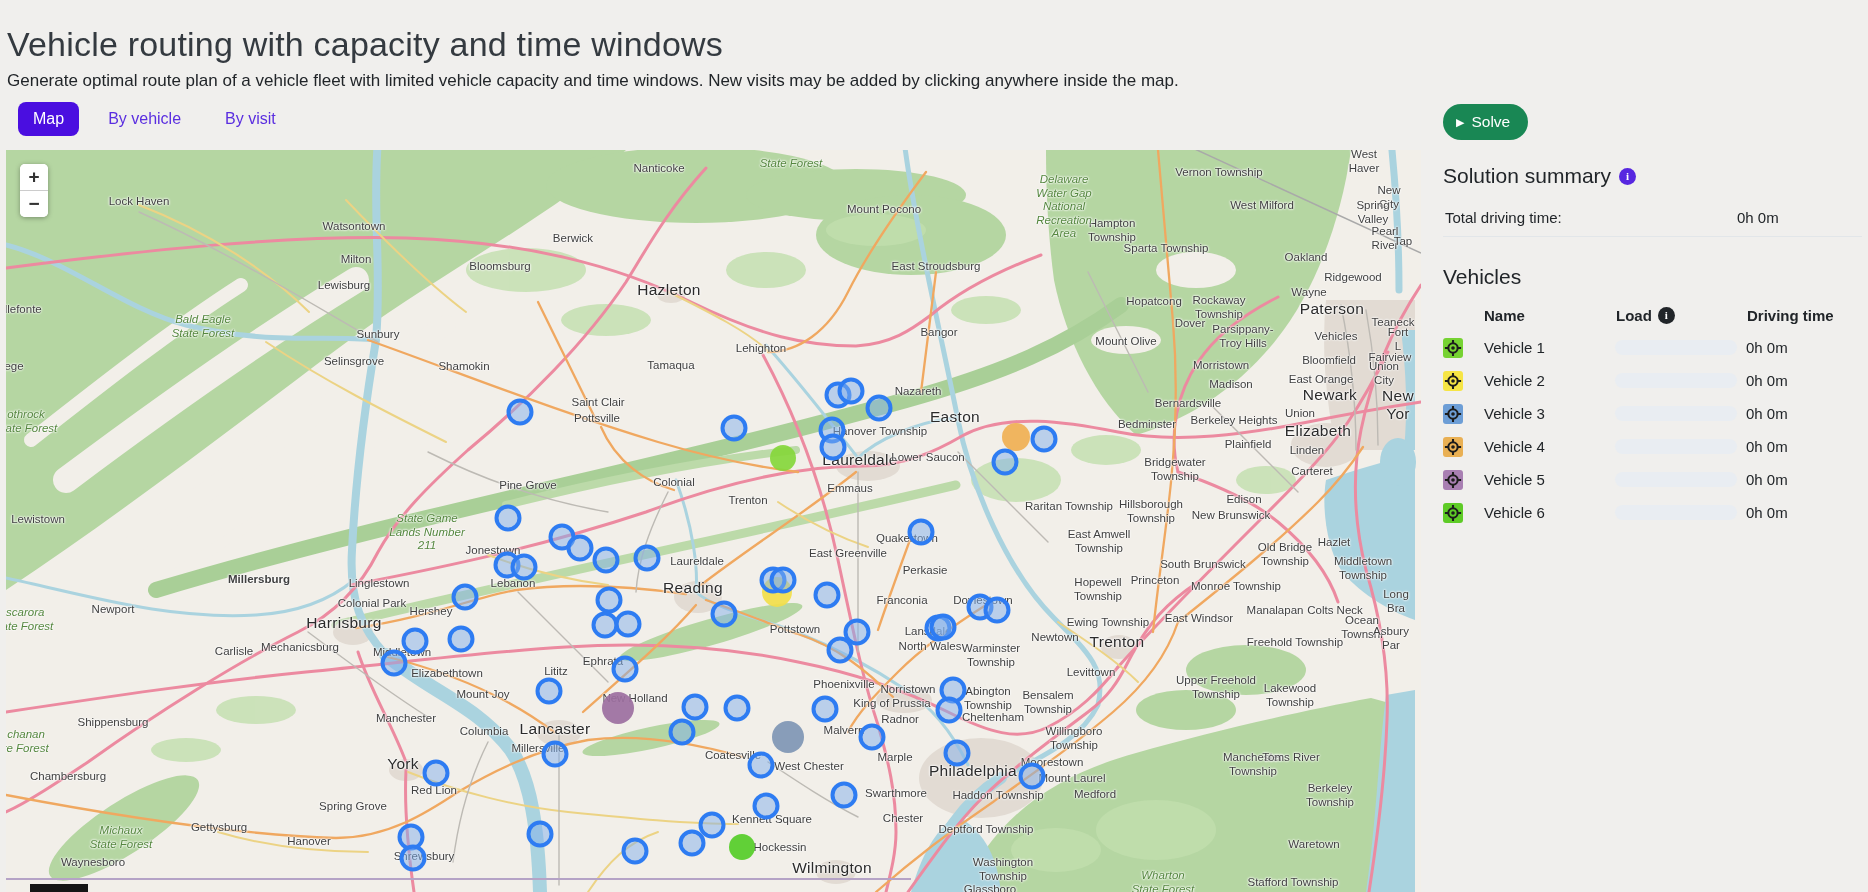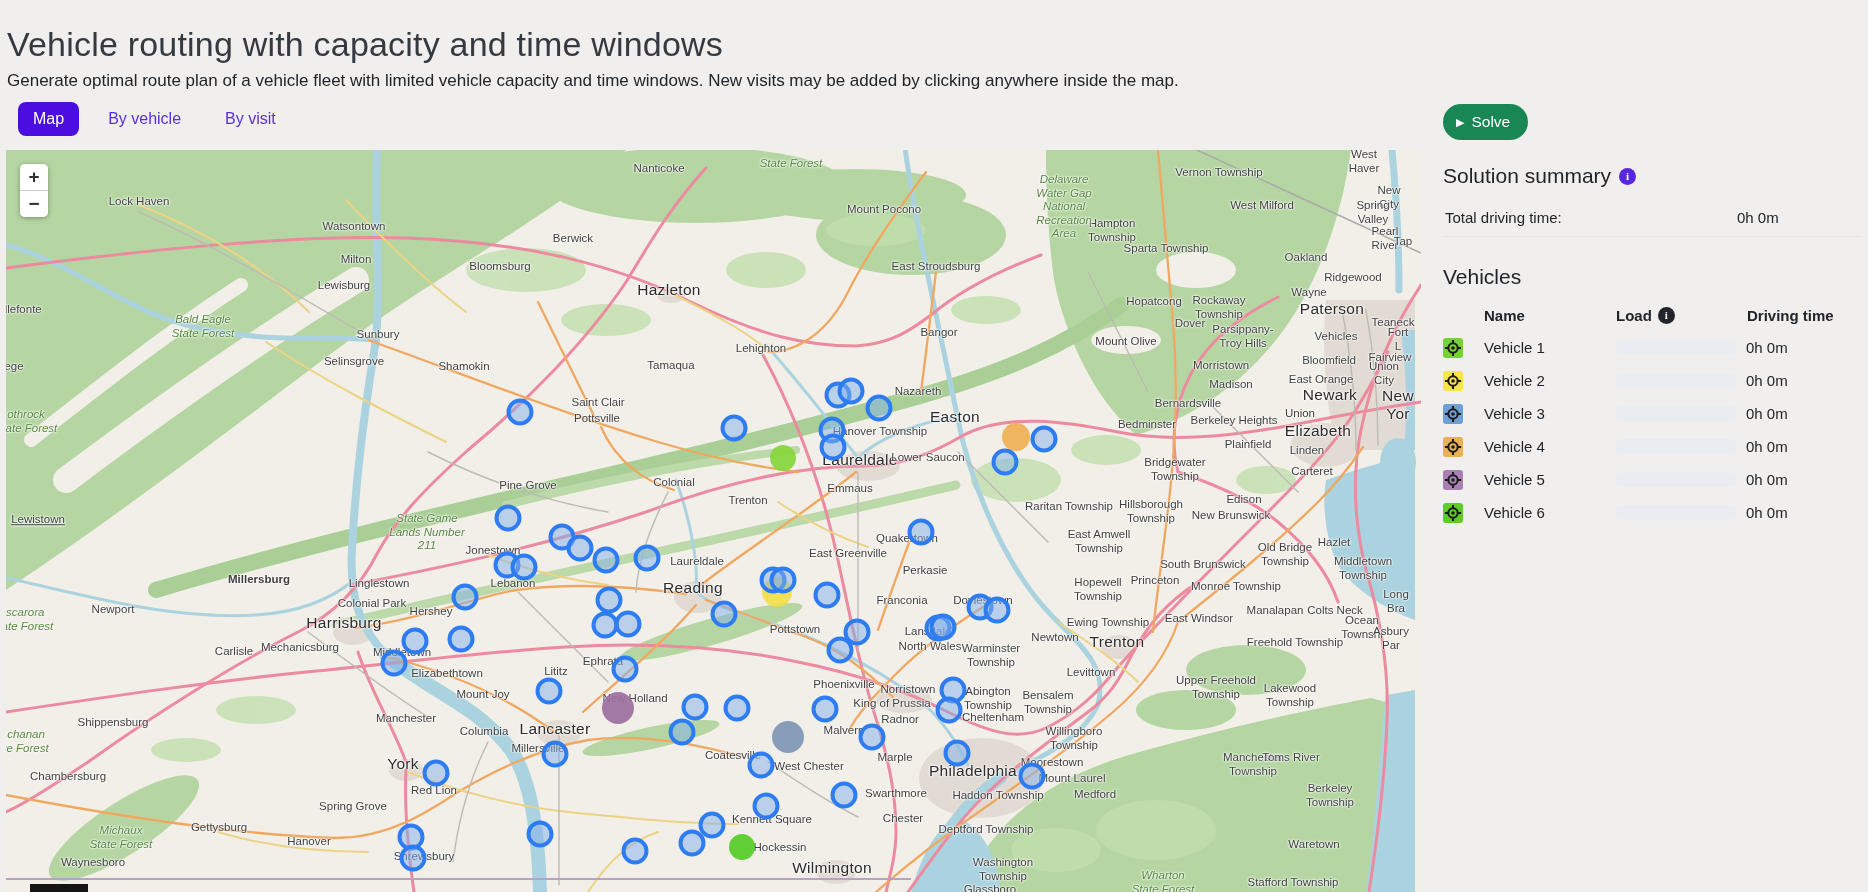--- a/index.html
+++ b/index.html
@@ -370,21 +370,21 @@
     <div class="lbl c" style="left: 338px; top: 473px;">Harrisburg</div>
     <div class="lbl" style="left: 396px; top: 503px;">Middletown</div>
     <div class="lbl" style="left: 441px; top: 524px;">Elizabethtown</div>
     <div class="lbl" style="left: 477px; top: 545px;">Mount Joy</div>
     <div class="lbl" style="left: 550px; top: 522px;">Lititz</div>
     <div class="lbl" style="left: 597px; top: 512px;">Ephrata</div>
     <div class="lbl" style="left: 691px; top: 412px;">Laureldale</div>
     <div class="lbl c" style="left: 687px; top: 438px;">Reading</div>
     <div class="lbl" style="left: 253px; top: 430px; font-weight: bold;">Millersburg</div>
     <div class="lbl" style="left: 107px; top: 460px;">Newport</div>
-    <div class="lbl" style="left: 32px; top: 370px; text-decoration: underline;">Lewistown</div>
+    <div class="lbl" style="left: 32px; top: 370px;">Lewistown</div>
     <div class="lbl" style="left: 14px; top: 160px;">ellefonte</div>
     <div class="lbl" style="left: 8px; top: 217px;">ege</div>
     <div class="lbl" style="left: 842px; top: 404px;">East Greenville</div>
     <div class="lbl" style="left: 919px; top: 421px;">Perkasie</div>
     <div class="lbl" style="left: 896px; top: 451px;">Franconia</div>
     <div class="lbl" style="left: 977px; top: 451px;">Doylestown</div>
     <div class="lbl" style="left: 922px; top: 482px;">Lansdale</div>
     <div class="lbl" style="left: 924px; top: 497px;">North Wales</div>
     <div class="lbl" style="left: 985px; top: 506px;">Warminster
 Township</div>

